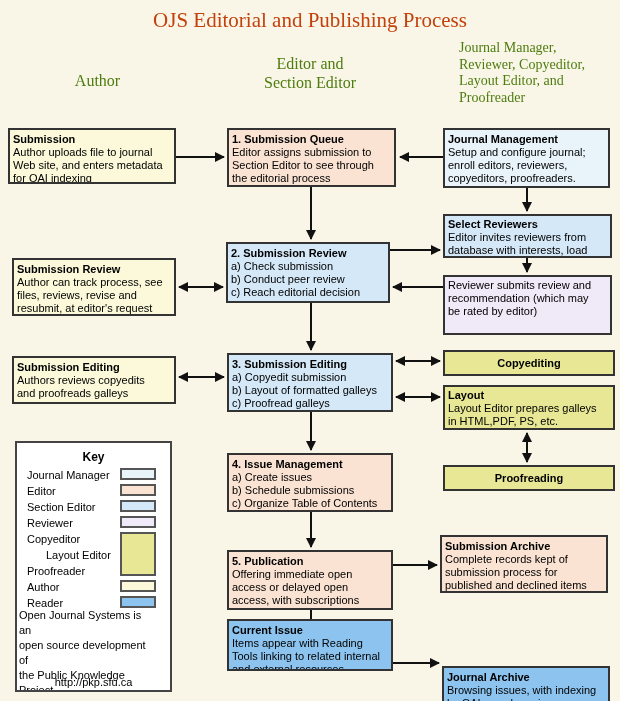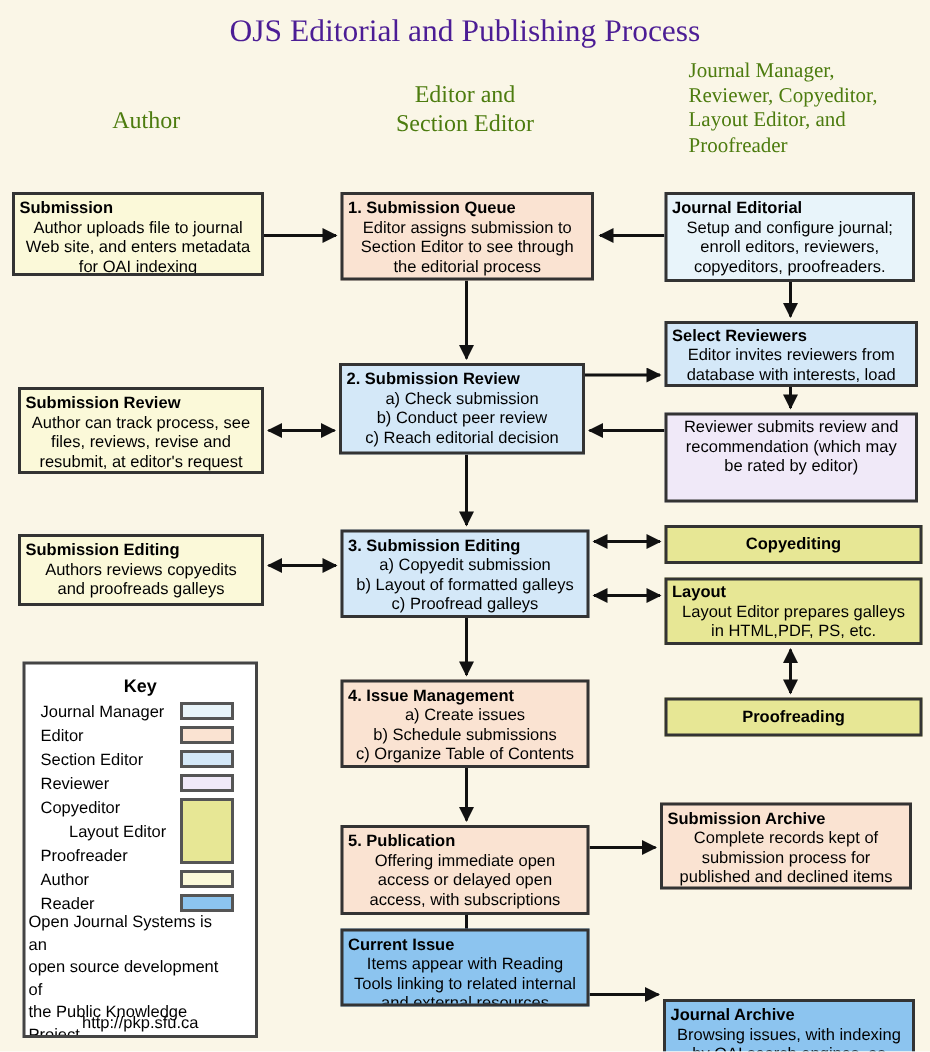--- a/index.html
+++ b/index.html
@@ -3,36 +3,36 @@
 <meta charset="utf-8">
 <style>
   html,body{margin:0;padding:0;background:#fff;}
   .canvas{
     position:relative;width:620px;height:701px;overflow:hidden;
     background:#FAF6E7;color:#000;
     font-family:"Liberation Sans",sans-serif;
   }
   .page-title{
     position:absolute;left:0;top:8px;width:620px;text-align:center;
-    font-family:"Liberation Serif",serif;font-size:21px;color:#4c1d95;
+    font-family:"Liberation Serif",serif;font-size:21px;color:#c2410c;
   }
   .col-header{
     position:absolute;font-family:"Liberation Serif",serif;color:#4d7c0f;
     white-space:pre-line;line-height:1.18;
   }
   .col-author{left:40px;top:72px;width:115px;text-align:center;font-size:16px;}
   .col-editor{left:225px;top:55px;width:170px;text-align:center;font-size:16px;}
   .col-right{left:459px;top:40px;width:155px;text-align:left;font-size:14px;}
   .arrows{position:absolute;left:0;top:0;z-index:1;}
   .box{
     position:absolute;z-index:2;box-sizing:border-box;
     border:2px solid #333;padding:2px 3px;overflow:hidden;
   }
   .box .t{font-weight:bold;font-size:11px;line-height:14px;text-align:left;}
-  .box .b{font-size:11px;line-height:13px;text-align:center;white-space:pre-line;}
+  .box .b{font-size:11px;line-height:13px;text-align:left;white-space:pre-line;}
   .titleonly{display:flex;align-items:center;justify-content:center;padding:11px;}
   .c-author{background:#FBF9D9;}
   .c-editor{background:#FAE3D2;}
   .c-se{background:#D4E8F8;}
   .c-jm{background:#E8F4FA;}
   .c-rev{background:#F0E9F8;}
   .c-khaki{background:#E7E795;}
   .c-reader{background:#8CC4EF;}
   .keybox{background:#FFFFFF;border:2px solid #444;}
   .keybox .kt{position:absolute;left:0;top:7px;width:100%;text-align:center;font-size:12px;font-weight:bold;}
@@ -157,21 +157,21 @@
 access, with subscriptions</div>
   </div>
   <div class="box c-reader" style="left:227px;top:619px;width:166px;height:52px;">
     <div class="t">Current Issue</div>
     <div class="b">Items appear with Reading
 Tools linking to related internal
 and external resources</div>
   </div>
 
   <div class="box c-jm" style="left:443px;top:128px;width:167px;height:60px;">
-    <div class="t">Journal Editorial</div>
+    <div class="t">Journal Management</div>
     <div class="b">Setup and configure journal;
 enroll editors, reviewers,
 copyeditors, proofreaders.</div>
   </div>
   <div class="box c-se" style="left:443px;top:214px;width:169px;height:44px;padding:1px 3px;">
     <div class="t">Select Reviewers</div>
     <div class="b">Editor invites reviewers from
 database with interests, load</div>
   </div>
   <div class="box c-rev" style="left:443px;top:275px;width:169px;height:60px;">

